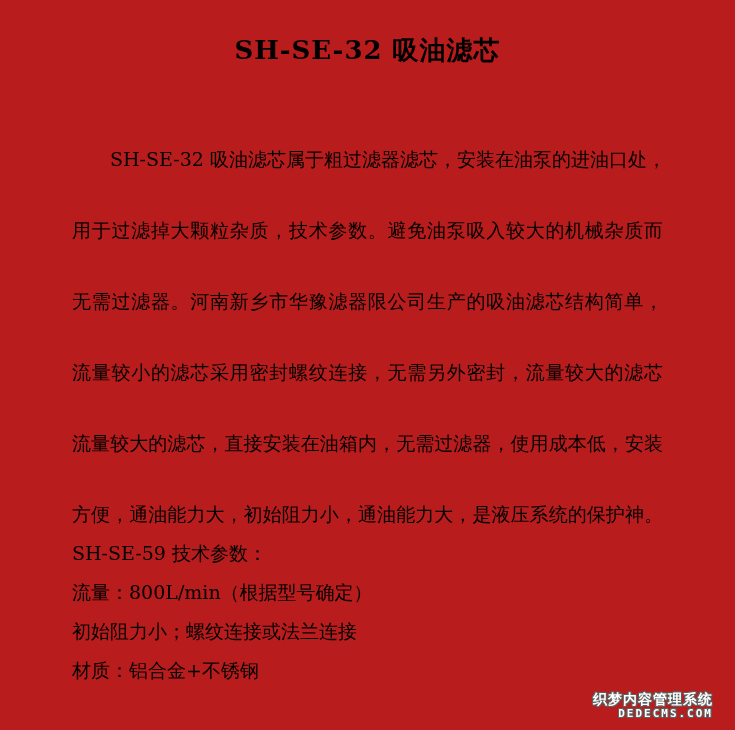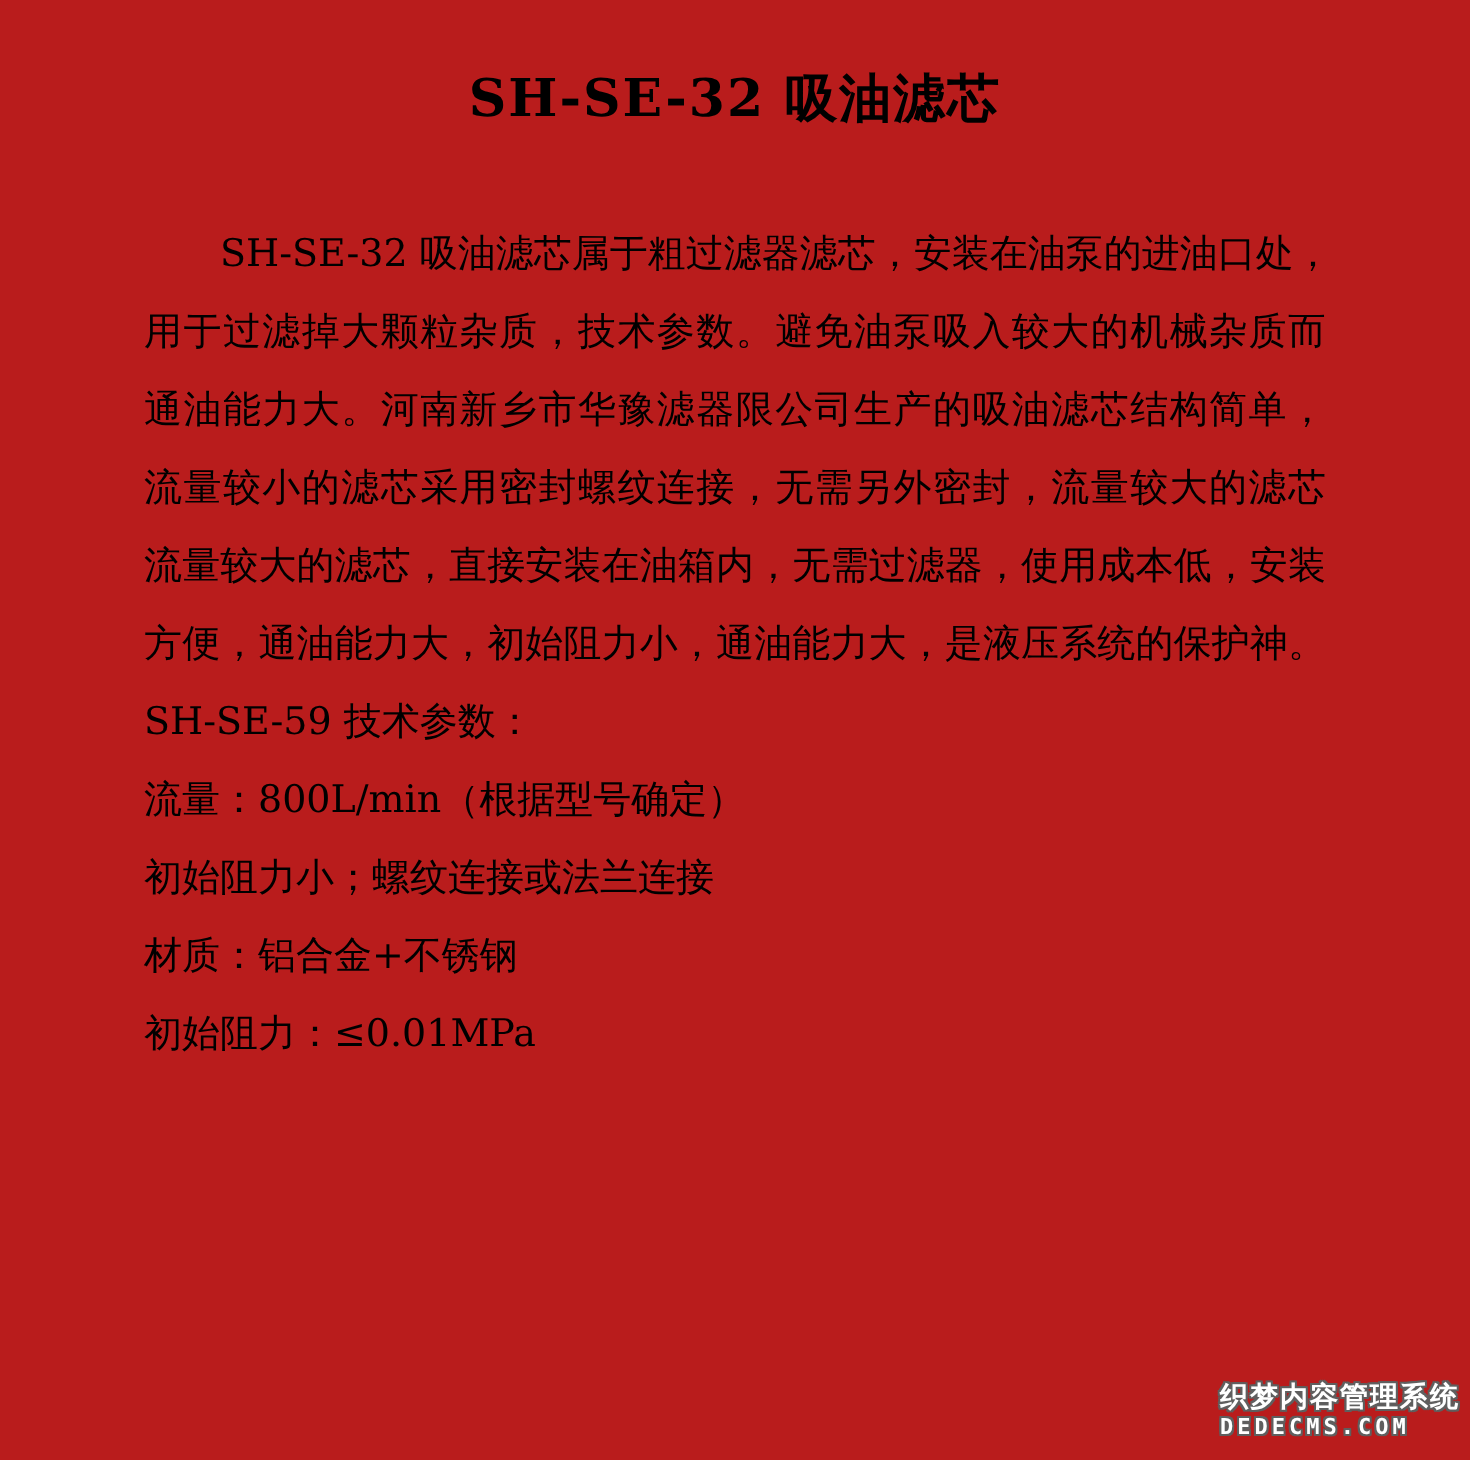--- a/index.html
+++ b/index.html
@@ -36,36 +36,37 @@
   }
   .pline {
     font-size: 19px;
     line-height: 39px;
     height: 39px;
     white-space: nowrap;
     text-align: justify;
     text-align-last: justify;
     text-justify: inter-character;
     overflow: hidden;
+    margin-top: 32px;
   }
   .pline.indent {
     text-indent: 2em;
   }
   .sline {
     font-size: 19px;
     line-height: 39px;
     height: 39px;
     text-align: left;
     white-space: nowrap;
   }
   .watermark {
     position: absolute;
-    right: 5px;
+    right: 22px;
     bottom: 10px;
-    text-align: left;
+    text-align: right;
     color: #ffffff;
     font-weight: bold;
     text-shadow:
       -1px -1px 0 #5f5f5f,
        1px -1px 0 #5f5f5f,
       -1px  1px 0 #5f5f5f,
        1px  1px 0 #5f5f5f,
        0    1px 0 #5f5f5f,
        0   -1px 0 #5f5f5f,
        1px  0   0 #5f5f5f,
@@ -89,32 +90,31 @@
 
 <div class="page">
 
   <h1 class="title">SH-SE-32 吸油滤芯</h1>
 
   <div class="content">
 
     <div class="para">
       <div class="pline indent">SH-SE-32 吸油滤芯属于粗过滤器滤芯，安装在油泵的进油口处，</div>
       <div class="pline">用于过滤掉大颗粒杂质，技术参数。避免油泵吸入较大的机械杂质而</div>
-      <div class="pline">通油能力大。河南新乡市华豫滤器限公司生产的吸油滤芯结构简单，</div>
+      <div class="pline">无需过滤器。河南新乡市华豫滤器限公司生产的吸油滤芯结构简单，</div>
       <div class="pline">流量较小的滤芯采用密封螺纹连接，无需另外密封，流量较大的滤芯</div>
       <div class="pline">流量较大的滤芯，直接安装在油箱内，无需过滤器，使用成本低，安装</div>
       <div class="pline">方便，通油能力大，初始阻力小，通油能力大，是液压系统的保护神。</div>
     </div>
 
     <div class="specs">
       <div class="sline">SH-SE-59 技术参数：</div>
       <div class="sline">流量：800L/min（根据型号确定）</div>
       <div class="sline">初始阻力小；螺纹连接或法兰连接</div>
       <div class="sline">材质：铝合金+不锈钢</div>
-      <div class="sline">初始阻力：≤0.01MPa</div>
     </div>
 
   </div>
 
   <div class="watermark">
     <div class="wm-cn">织梦内容管理系统</div>
     <div class="wm-en">DEDECMS.COM</div>
   </div>
 
 </div>

